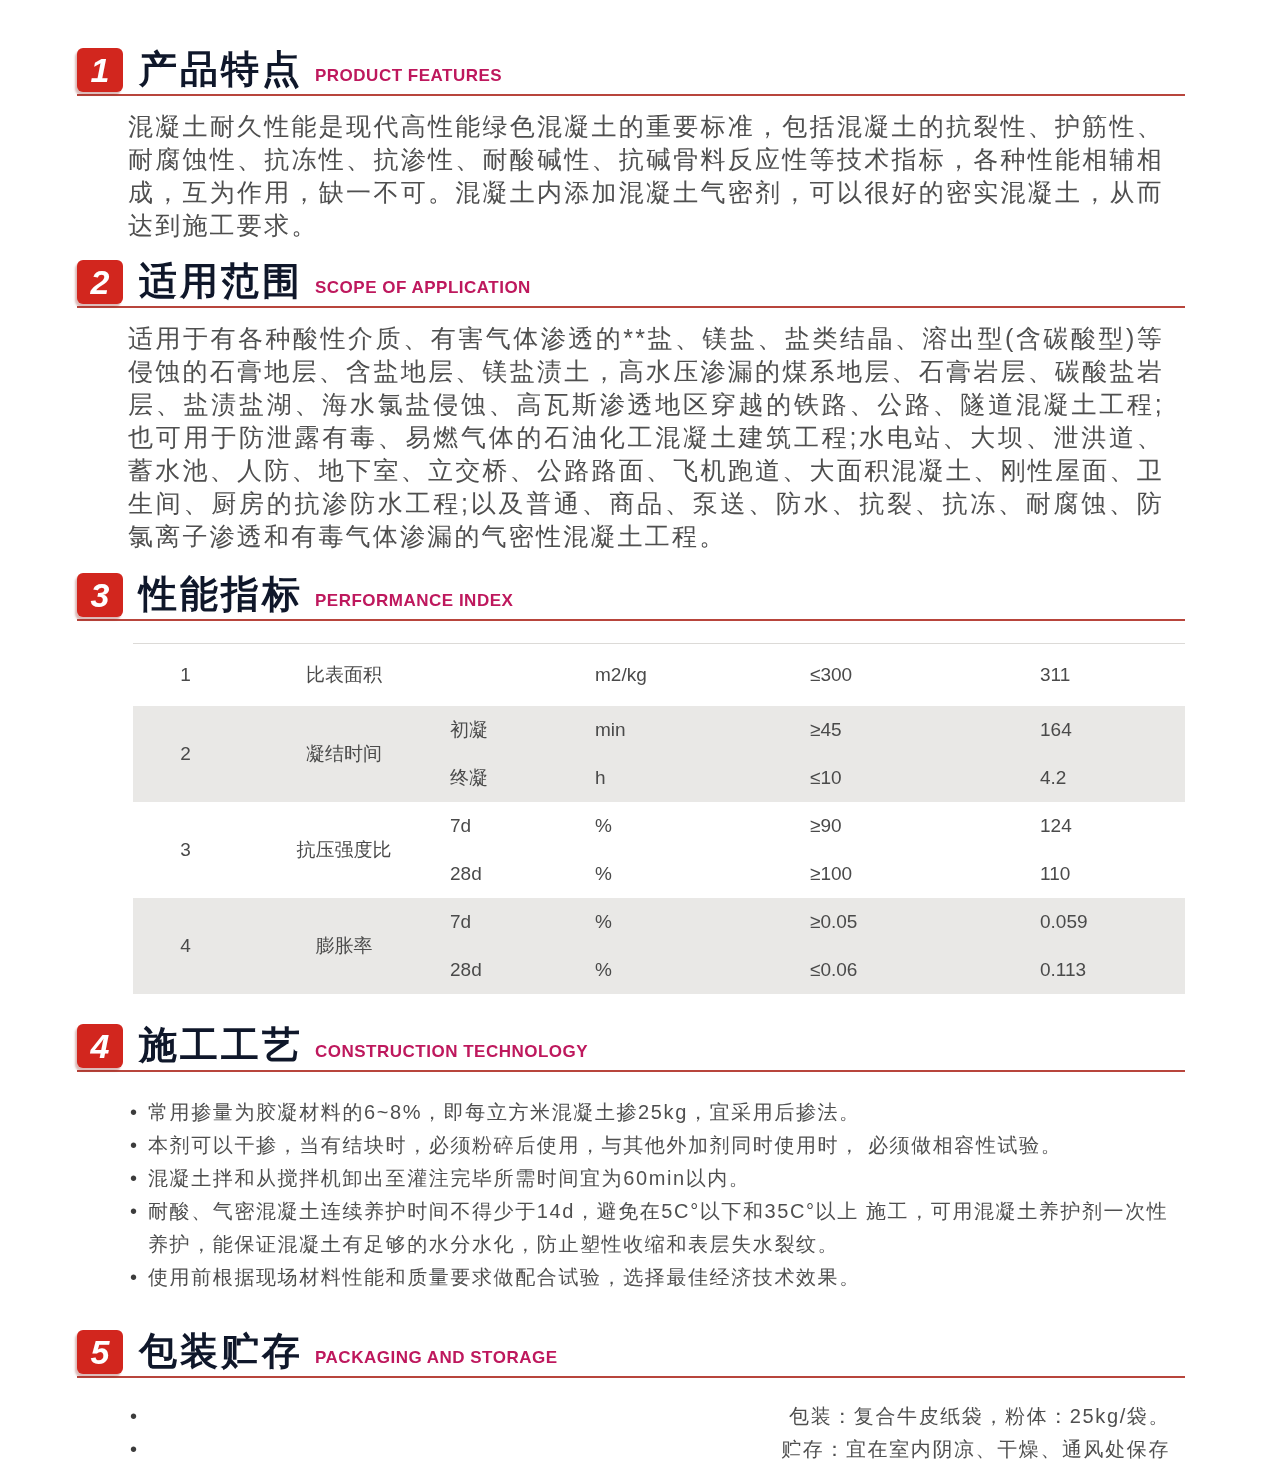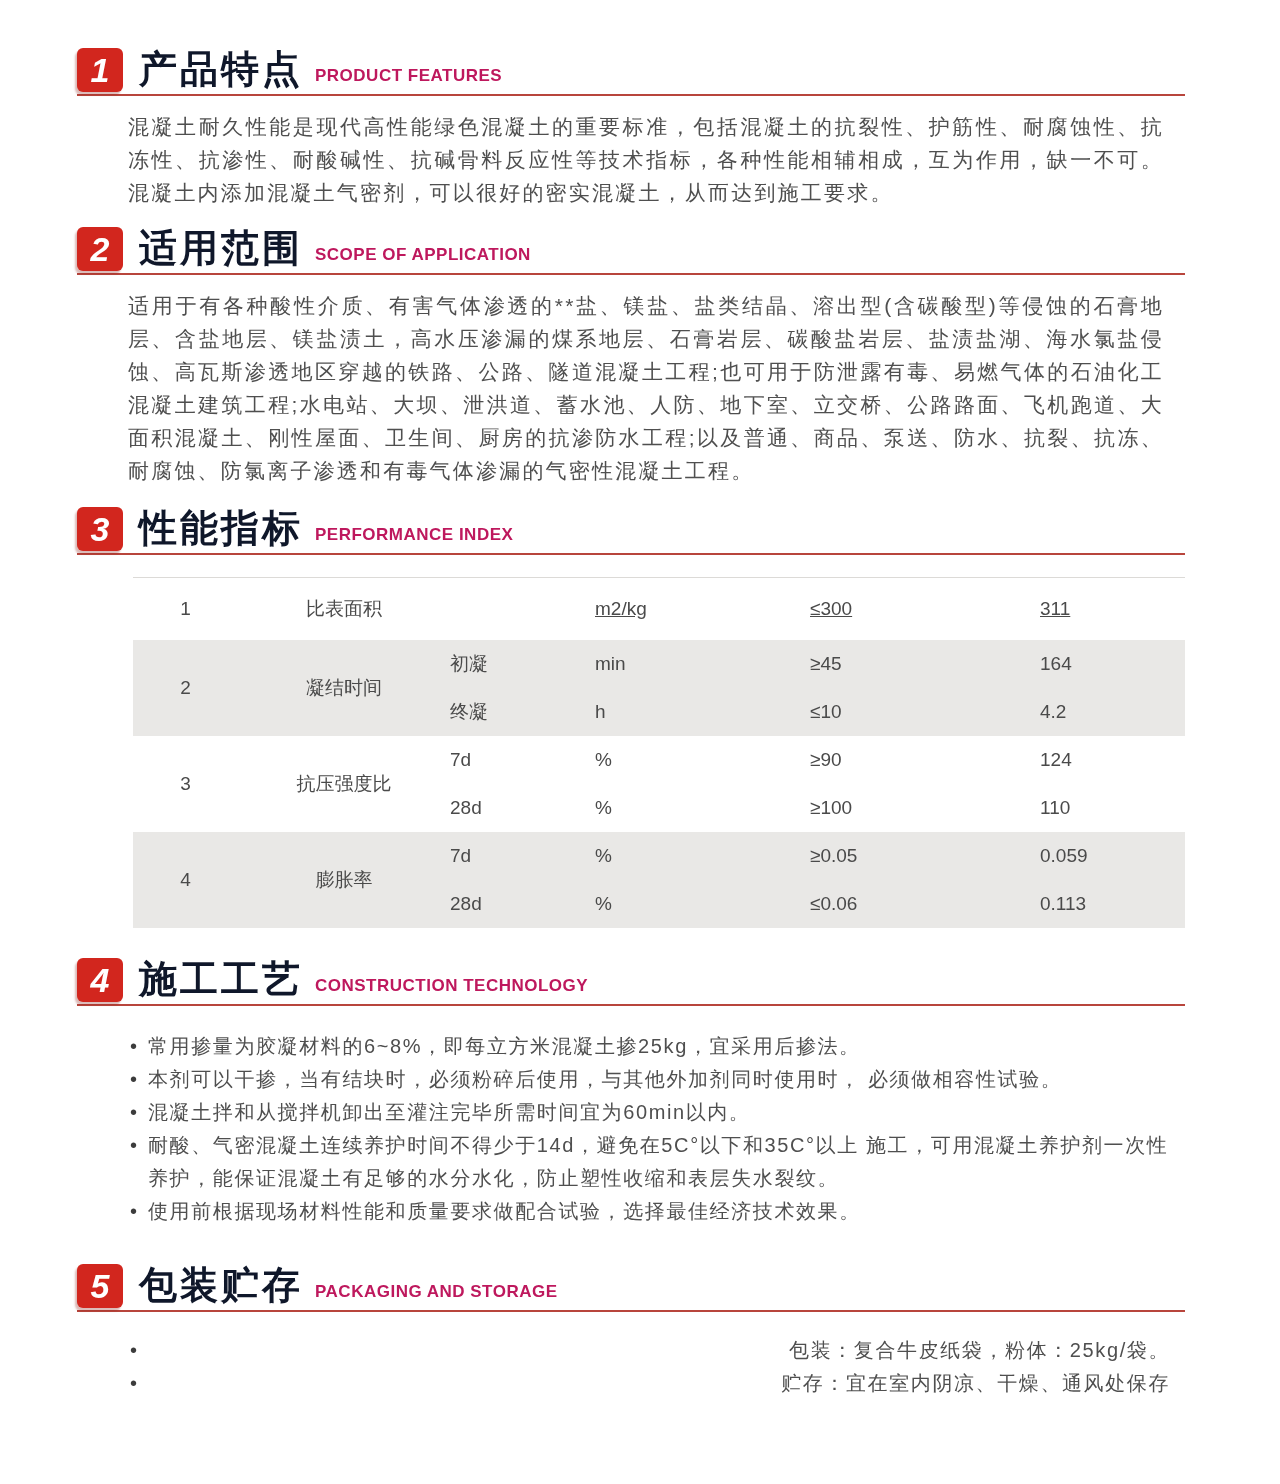--- a/index.html
+++ b/index.html
@@ -56,21 +56,21 @@
     letter-spacing: 0.5px;
     margin-left: 12px;
     padding-bottom: 2px;
     white-space: nowrap;
   }
 
   
   .body-text {
     margin: 14px 0 0 51px;
     width: 1036px;
-    font-size: 21px;
+    font-size: 25px;
     line-height: 33px;
     letter-spacing: 2.2px;
     text-align: justify;
     color: #4f4f4f;
   }
 
   
   .bullets {
     margin: 24px 0 0 53px;
     width: 1040px;
@@ -115,21 +115,21 @@
     grid-template-columns: 105px 212px 735px;
     align-items: center;
   }
   .band.gray { background: #e9e8e6; }
   .subrow {
     display: grid;
     grid-template-columns: 145px 215px 230px 145px;
     align-items: center;
     height: 48px;
   }
-  .band.first .subrow { height: 62px; text-decoration: underline; }
+  .band.first .subrow { height: 62px; }
 </style>
 </head>
 <body>
 
 <div class="page">
 
   <section>
     <div class="sec-head">
       <div class="badge">
         <span>1</span>

